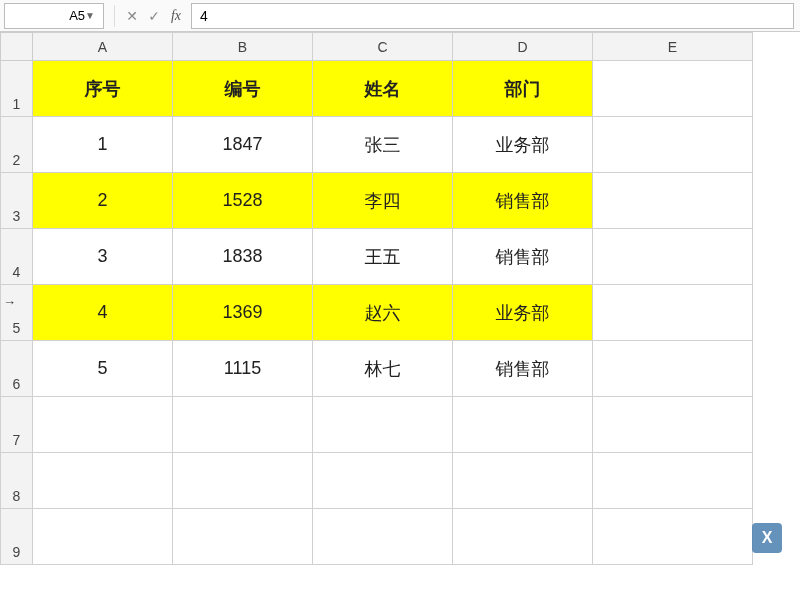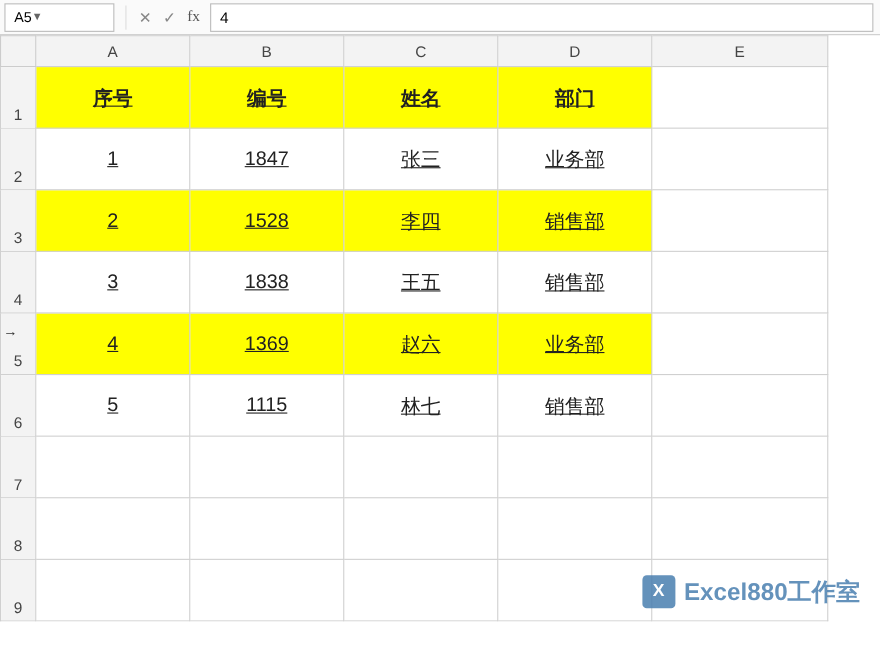--- a/index.html
+++ b/index.html
@@ -5,26 +5,26 @@
 * { box-sizing: border-box; margin: 0; padding: 0; }
 body { font-family: "Microsoft YaHei", Arial, sans-serif; background: #fff; overflow: hidden; }
 
 .formula-bar {
   display: flex; align-items: center; height: 32px;
   border-bottom: 1px solid #ccc; background: #fafafa;
 }
 .name-box {
   width: 100px; height: 26px; margin: 0 4px; padding: 0 8px;
   border: 1px solid #bbb; background: #fff; display: flex;
-  align-items: center; justify-content: flex-start; font-size: 13px;
+  align-items: center; justify-content: flex-end; font-size: 13px;
 }
 .name-box .dd { color: #666; font-size: 10px; }
 .fb-sep { width: 1px; height: 22px; background: #ddd; margin: 0 6px; }
 .fb-btn { width: 22px; text-align: center; color: #888; font-size: 14px; cursor: pointer; }
-.fb-btn.fx { font-family: serif; color: #555; }
+.fb-btn.fx { font-style: italic; font-family: serif; color: #555; }
 .formula-input {
   flex: 1; height: 26px; margin: 0 6px 0 4px; padding: 0 8px;
   border: 1px solid #bbb; background: #fff; font-size: 14px;
   display: flex; align-items: center;
 }
 
 .grid { position: relative; }
 table { border-collapse: collapse; table-layout: fixed; }
 th, td { border: 1px solid #d0d0d0; }
 
@@ -39,21 +39,21 @@
   width: 32px; background: #f3f3f3; text-align: center;
   font-size: 14px; color: #444; font-weight: normal;
   vertical-align: bottom; padding-bottom: 4px; position: relative;
 }
 .row-h.active::before {
   content: "→"; position: absolute; left: 2px; top: 8px;
   font-size: 13px; color: #333;
 }
 td.cell {
   height: 56px; text-align: center; vertical-align: middle;
-  font-size: 18px; color: #222; background: #fff; text-decoration: underline;
+  font-size: 18px; color: #222; background: #fff;
 }
 td.cell.hl { background: #ffff00; }
 td.cell.hdr { font-weight: bold; }
 
 .watermark {
   position: absolute; right: 18px; bottom: 12px;
   display: flex; align-items: center; gap: 8px;
   color: #4a7fb0; font-size: 22px; font-weight: bold;
   opacity: 0.85;
 }
@@ -165,15 +165,14 @@
           <td class="cell"></td>
           <td class="cell"></td>
         </tr>
       </tbody>
   </table>
 
   <div class="watermark">
     <div class="wm-icon">
       <span>X</span>
     </div>
-    <span>Excel880工作室</span>
   </div>
 </div>
 
 </body></html>

